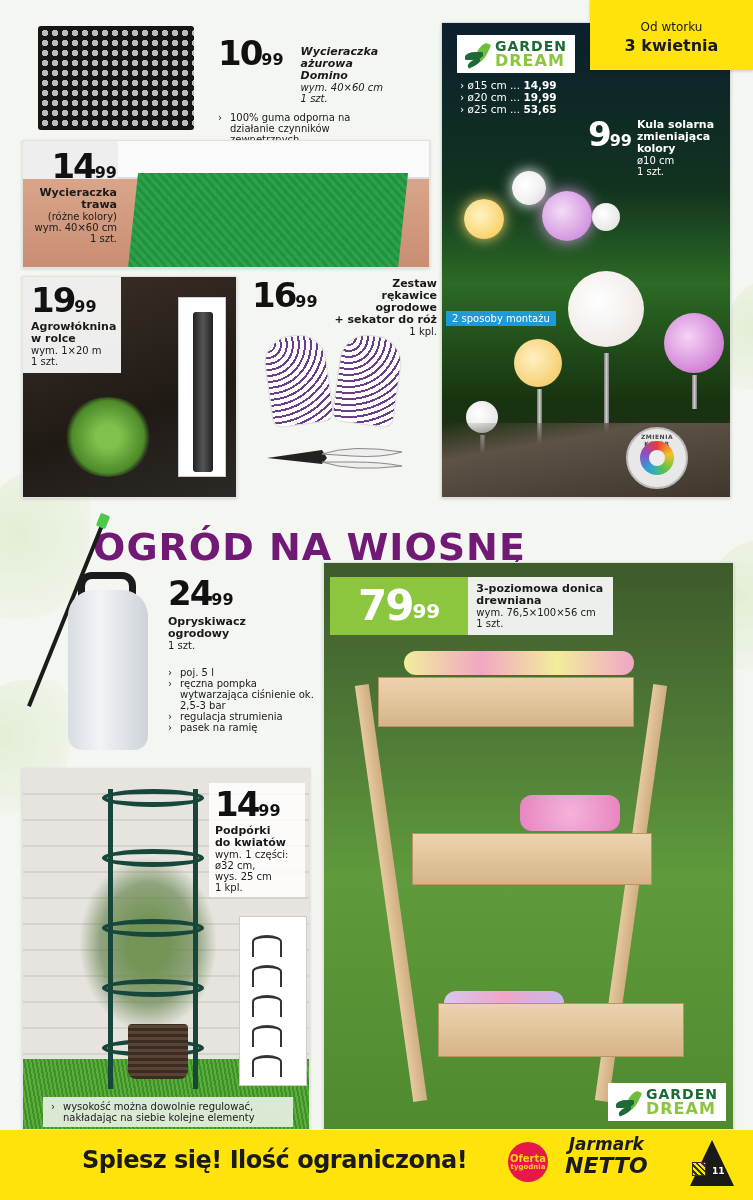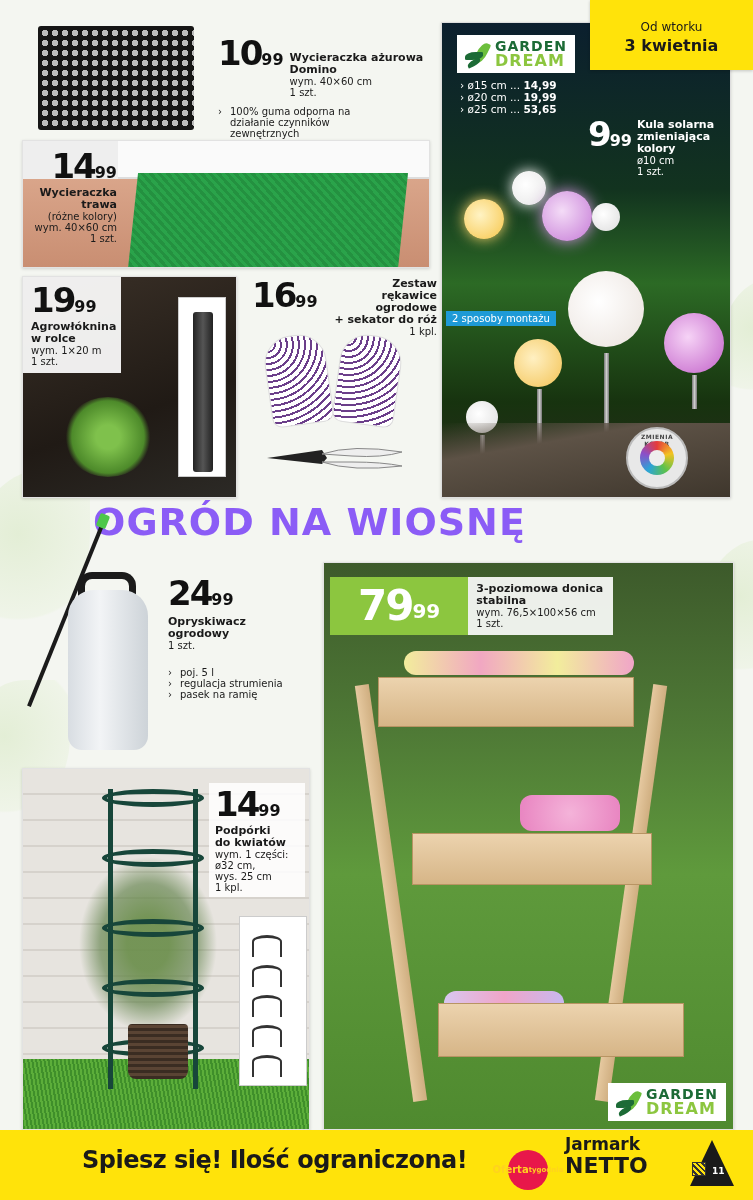--- a/index.html
+++ b/index.html
@@ -67,21 +67,21 @@
   .mount-badge { background: #1e9ad6; color: #fff; font-size: 10px; padding: 2px 6px; }
   .color-badge { width: 62px; height: 62px; border-radius: 50%; background: #e8e8e8; border: 2px solid #bbb; display:flex; align-items:center; justify-content:center; }
   .color-badge .ring { width: 34px; height: 34px; border-radius: 50%; background: conic-gradient(#e53b3b,#f3c322,#5ec24a,#2ca4d6,#8b4fc9,#e53b3b); position: relative; }
   .color-badge .ring::after { content:""; position:absolute; left: 9px; top: 9px; width: 16px; height: 16px; border-radius: 50%; background: #eee; }
   .color-badge-text { position:absolute; top: 4px; width: 100%; text-align:center; font-size: 6px; font-weight: bold; color:#444; letter-spacing: .5px; }
 
   .date-badge { left: 590px; top: 0; width: 163px; height: 70px; background: #ffe30a; text-align:center; box-shadow: 0 1px 3px rgba(0,0,0,.2); }
   .date-badge .small { font-size: 12px; margin-top: 20px; }
   .date-badge .big { font-size: 16px; font-weight: 900; margin-top: 2px; }
 
-  .headline { left: 0; top: 500px; width: 619px; text-align: center; font-family: "DejaVu Sans", sans-serif; font-weight: 900; font-size: 38px; color: #8b5cf6; letter-spacing: 1px; }
+  .headline { left: 0; top: 525px; width: 619px; text-align: center; font-family: "DejaVu Sans", sans-serif; font-weight: 900; font-size: 38px; color: #701a75; letter-spacing: 1px; }
 
   
   .sprayer { left: 40px; top: 510px; width: 130px; height: 250px; }
   .tank { position:absolute; left: 28px; top: 80px; width: 80px; height: 160px; background: linear-gradient(90deg,#d8dde2,#f2f4f6 40%,#cdd3d8); border-radius: 26px 26px 14px 14px; }
   .tank-handle { position:absolute; left: 38px; top: 62px; width: 58px; height: 26px; border: 7px solid #1b1b1b; border-bottom: none; border-radius: 14px 14px 0 0; }
   .wand { position:absolute; left: 20px; top: 10px; width: 4px; height: 200px; background:#1b1b1b; transform: rotate(22deg); transform-origin: top left; left: 62px; }
   .nozzle { position:absolute; left: 58px; top: 4px; width: 10px; height: 14px; background: #4ec84a; border-radius: 2px; transform: rotate(22deg); }
 
   
   .planter-card { left: 323px; top: 562px; width: 411px; height: 568px; background: linear-gradient(180deg,#3d5a2b 0,#4f7a36 30%,#5f9a3c 55%,#4f8a2f 100%); }
@@ -105,47 +105,47 @@
   .pot { position:absolute; left: 105px; top: 255px; width: 60px; height: 55px; background: repeating-linear-gradient(0deg,#3a2c22 0 3px,#5a4434 3px 6px); border-radius: 4px 4px 8px 8px; }
   .plant-leaves { position:absolute; left: 50px; top: 80px; width: 150px; height: 190px; background: radial-gradient(ellipse at 50% 50%,rgba(104,140,72,.9) 20%,rgba(84,120,60,.6) 45%,transparent 65%); }
   .diagram { position:absolute; left: 216px; top: 147px; width: 68px; height: 170px; background: #fff; border: 1px solid #ccc; }
   .diagram .dring { position:absolute; left: 12px; width: 30px; height: 22px; border-top: 3px solid #333; border-left: 2px solid #333; border-right: 2px solid #333; border-radius: 50% 50% 0 0 / 30% 30% 0 0; }
   .support-info { background: rgba(255,255,255,.85); padding: 4px 6px; }
   .support-note { background: rgba(230,240,225,.92); padding: 4px 8px; }
 
   
   .footer { left: 0; top: 1130px; width: 753px; height: 70px; background: #ffe30a; }
   .footer .slogan { position:absolute; left: 82px; top: 16px; font-weight: 900; font-size: 24px; color: #1a1a1a; letter-spacing: -.5px; }
-  .oferta { position:absolute; left: 508px; top: 20px; width: 40px; height: 40px; border-radius: 50%; background: #e8174a; color: #fff; display:flex; flex-direction: row; align-items:center; justify-content:center; line-height: 1; }
+  .oferta { position:absolute; left: 508px; top: 12px; width: 40px; height: 40px; border-radius: 50%; background: #e8174a; color: #fff; display:flex; flex-direction: column; align-items:center; justify-content:center; line-height: 1; }
   .oferta .o1 { font-size: 10px; font-weight: bold; color: #ffd21f; }
   .oferta .o2 { font-size: 7px; font-weight: bold; color: #ffd21f; }
-  .brand { position:absolute; left: 565px; top: 6px; text-align: left; line-height: 1; }
+  .brand { position:absolute; left: 565px; top: 6px; text-align: center; line-height: 1; font-style: italic; }
   .brand .b1 { font-size: 17px; font-weight: 900; }
   .brand .b2 { font-size: 22px; font-weight: 900; margin-top: 2px; }
   .dog { position:absolute; left: 690px; top: 10px; width: 44px; height: 46px; }
   .dog .body { position:absolute; left: 0; top: 0; width: 0; height: 0; border-left: 22px solid transparent; border-right: 22px solid transparent; border-bottom: 46px solid #1a1a1a; }
   .dog .basket { position:absolute; left: 2px; top: 22px; width: 14px; height: 14px; background: repeating-linear-gradient(45deg,#ffe30a 0 2px,#333 2px 4px); border: 1px solid #333; }
   .dog .page { position:absolute; left: 22px; top: 26px; color: #fff; font-size: 9px; font-weight: bold; }
 </style>
 </head>
 <body>
 
 <div class="leaf-bg" style="left:-30px;top:470px;width:120px;height:160px;"></div>
 <div class="leaf-bg" style="left:-40px;top:680px;width:110px;height:140px;"></div>
 <div class="leaf-bg" style="left:700px;top:540px;width:100px;height:140px;"></div>
 <div class="leaf-bg" style="left:720px;top:280px;width:80px;height:120px;"></div>
 
 <div class="abs mat-domino"></div>
 <div class="abs" style="left:218px;top:36px;width:210px;">
-  <div style="display:flex;gap:6px;align-items:flex-start;">
+  <div style="display:flex;gap:17px;align-items:flex-start;">
     <div class="price">
       <span class="int">10</span>
       <span class="dec">99</span>
     </div>
-    <div style="margin-top:16px;">
+    <div style="margin-top:10px;font-style:italic;">
       <div class="pname">Wycieraczka ażurowa</div>
       <div class="pname">Domino</div>
       <div class="pdesc">wym. 40×60 cm</div>
       <div class="pdesc">1 szt.</div>
     </div>
   </div>
   <ul class="bullets" style="margin-top:8px;width:175px;">
     <li>100% guma odporna na działanie czynników zewnętrznych</li>
   </ul>
 </div>
@@ -275,20 +275,21 @@
 <div class="abs" style="left:168px;top:576px;width:150px;">
   <div class="price">
     <span class="int">24</span>
     <span class="dec">99</span>
   </div>
   <div class="pname" style="margin-top:6px;">Opryskiwacz</div>
   <div class="pname">ogrodowy</div>
   <div class="pdesc">1 szt.</div>
   <ul class="bullets" style="margin-top:16px;">
     <li>poj. 5 l</li>
+    <li>ręczna pompka wytwarzająca ciśnienie ok. 2,5-3 bar</li>
     <li>regulacja strumienia</li>
     <li>pasek na ramię</li>
   </ul>
 </div>
 
 <div class="card planter-card">
   <div class="leg" style="left:60px;top:120px;height:420px;transform:rotate(-8deg);"></div>
   <div class="leg" style="left:300px;top:120px;height:420px;transform:rotate(8deg);"></div>
   <div class="flowers" style="left:80px;top:88px;width:230px;background:linear-gradient(90deg,#f2ed9c,#f1a7c2,#f2ed9c,#f0a5c8);"></div>
   <div class="shelf" style="left:54px;top:114px;width:256px;height:50px;"></div>
@@ -299,21 +300,21 @@
 
   <div class="abs price-box" style="left:6px;top:14px;">
     <div class="green">
       <div class="price">
         <span class="int">79</span>
         <span class="dec">99</span>
       </div>
     </div>
     <div class="info">
       <div class="pname">3-poziomowa donica</div>
-      <div class="pname">stabilna</div>
+      <div class="pname">drewniana</div>
       <div class="pdesc">wym. 76,5×100×56 cm</div>
       <div class="pdesc">1 szt.</div>
     </div>
   </div>
   <div class="abs gd-logo" style="left:284px;top:520px;">
     <div class="leaf">
         <div class="l1"></div>
         <div class="l2"></div>
         <div class="l3"></div>
       </div>
@@ -349,20 +350,23 @@
     <div class="pdesc">wys. 25 cm</div>
     <div class="pdesc">1 kpl.</div>
   </div>
   <div class="diagram">
     <div class="dring" style="top:18px;"></div>
     <div class="dring" style="top:48px;"></div>
     <div class="dring" style="top:78px;"></div>
     <div class="dring" style="top:108px;"></div>
     <div class="dring" style="top:138px;"></div>
   </div>
+  <ul class="abs bullets support-note" style="left:20px;top:328px;width:250px;">
+    <li>wysokość można dowolnie regulować, nakładając na siebie kolejne elementy</li>
+  </ul>
 </div>
 
 <div class="abs footer">
   <div class="slogan">Spiesz się! Ilość ograniczona!</div>
   <div class="oferta">
     <span class="o1">Oferta</span>
     <span class="o2">tygodnia</span>
   </div>
   <div class="brand">
     <div class="b1">Jarmark</div>

